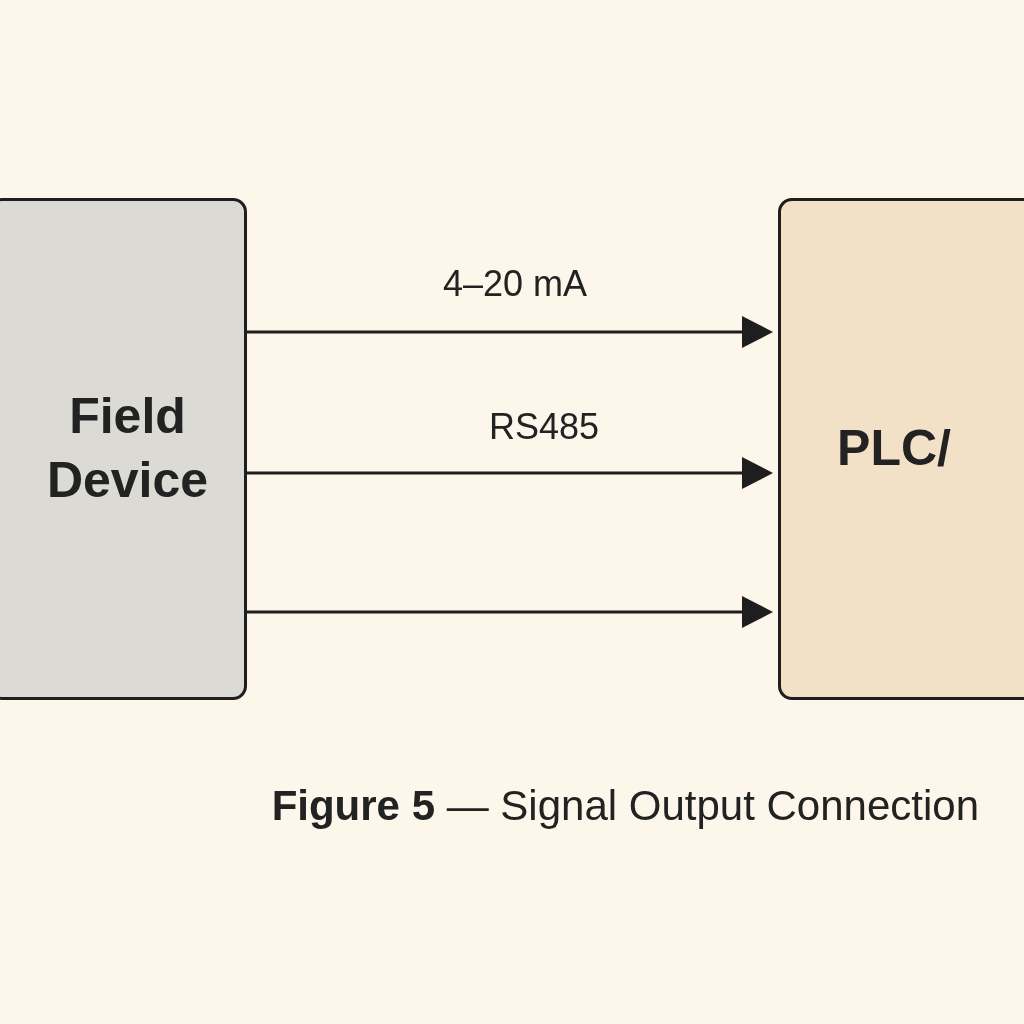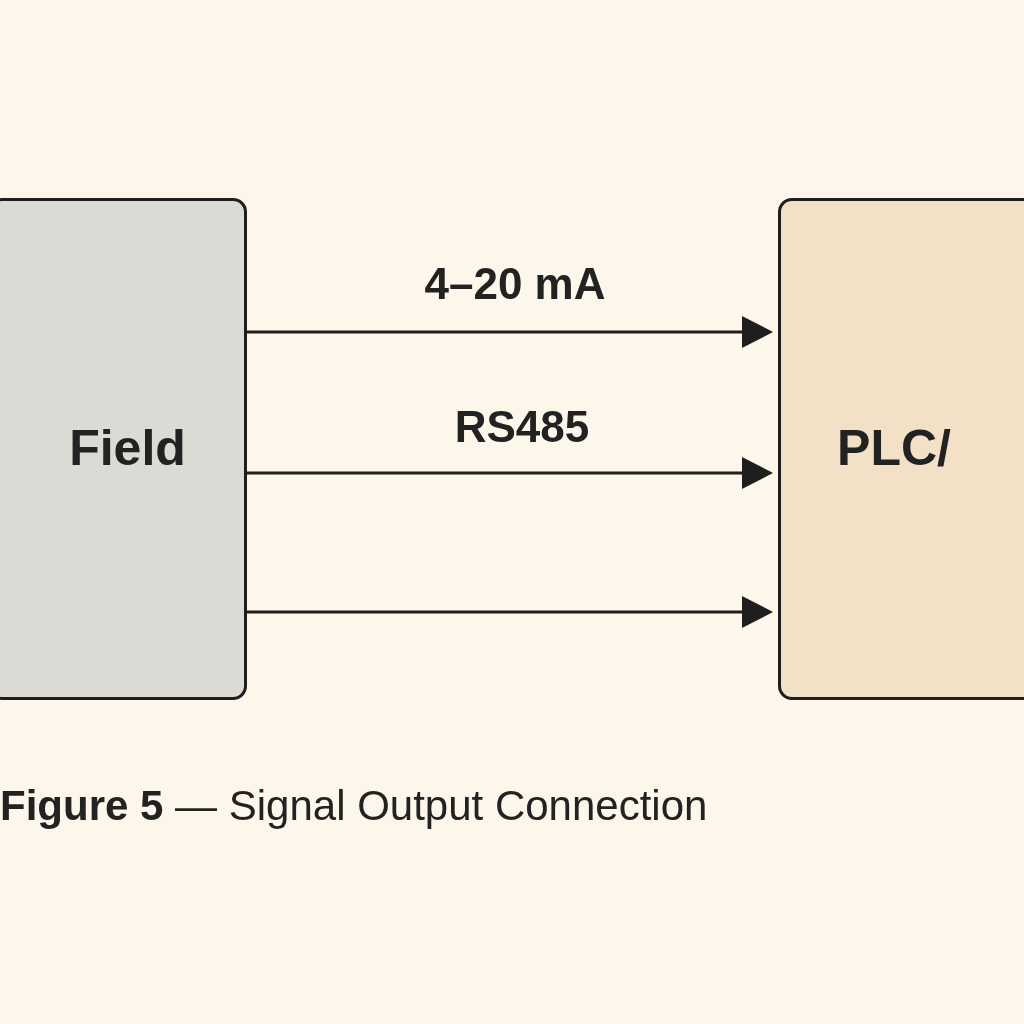--- a/index.html
+++ b/index.html
@@ -59,48 +59,49 @@
     .box-label span { display: block; }
     #arrows {
       position: absolute;
       left: 0;
       top: 0;
       width: 1024px;
       height: 1024px;
     }
     .signal-label {
       position: absolute;
-      font-weight: bold;
-      font-size: 44px;
+      font-weight: normal;
+      font-size: 36px;
       line-height: 50px;
       color: #222222;
       white-space: nowrap;
       transform: translateX(-50%);
     }
     #caption {
       position: absolute;
       left: 0;
       width: 979px;
       top: 780px;
-      text-align: left;
+      text-align: right;
       font-size: 42px;
       line-height: 52px;
       color: #222222;
       white-space: nowrap;
     }
     #caption .cap-bold { font-weight: bold; }
   </style>
 </head>
 <body style="background: rgb(253, 246, 234);">
 
 <div id="canvas" style="background: rgb(253, 246, 234);">
 
   <div class="box" id="box-left" style="background: rgb(220, 218, 213);">
     <div class="box-label">
       <span>Field</span>
+      <span>Device</span>
     </div>
   </div>
 
   <div class="box" id="box-right" style="background: rgb(242, 225, 199);">
     <div class="box-label">
       <span>PLC/</span>
     </div>
   </div>
 
   <svg id="arrows" xmlns="http://www.w3.org/2000/svg" width="1024" height="1024">
@@ -112,19 +113,19 @@
       <line x1="246" y1="473" x2="746" y2="473" stroke="#1e1e1e" stroke-width="3"></line>
       <polygon points="742,457 773,473 742,489" fill="#1e1e1e"></polygon>
     </g>
     <g>
       <line x1="246" y1="612" x2="746" y2="612" stroke="#1e1e1e" stroke-width="3"></line>
       <polygon points="742,596 773,612 742,628" fill="#1e1e1e"></polygon>
     </g>
   </svg>
 
   <div class="signal-label" style="left:515px; top:259px;">4–20 mA</div>
-  <div class="signal-label" style="left:522px; top:402px;text-align:right;">RS485</div>
+  <div class="signal-label" style="left:544px; top:402px;text-align:right;">RS485</div>
 
   <div id="caption">
     <span class="cap-bold">Figure 5</span><span> — </span><span>Signal Output Connection</span>
   </div>
 
 </div>
 
 </body></html>

